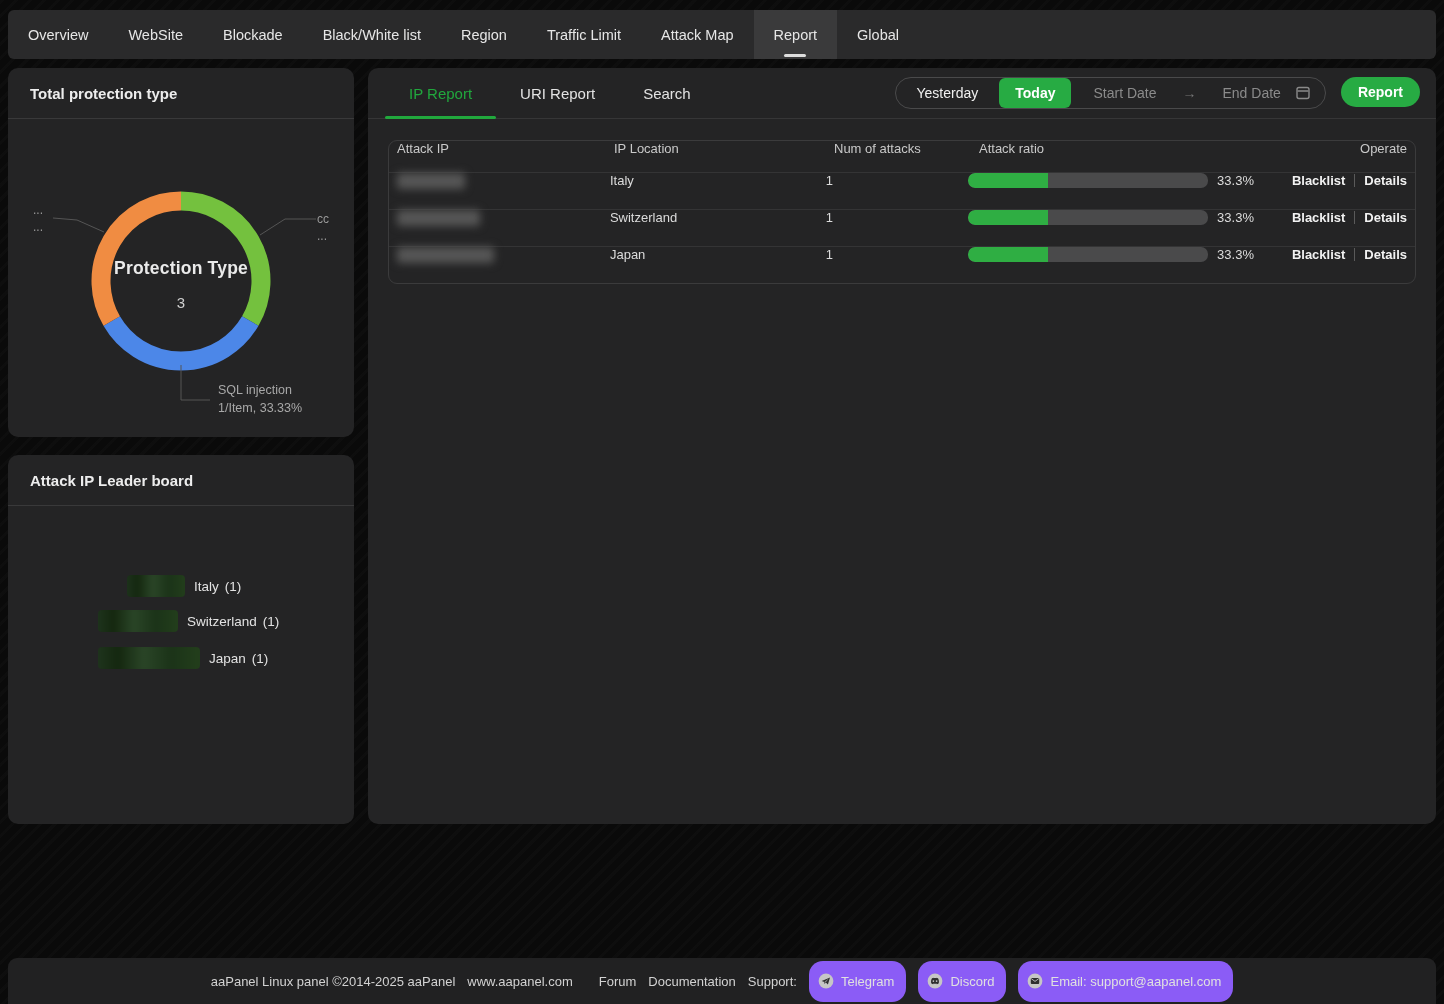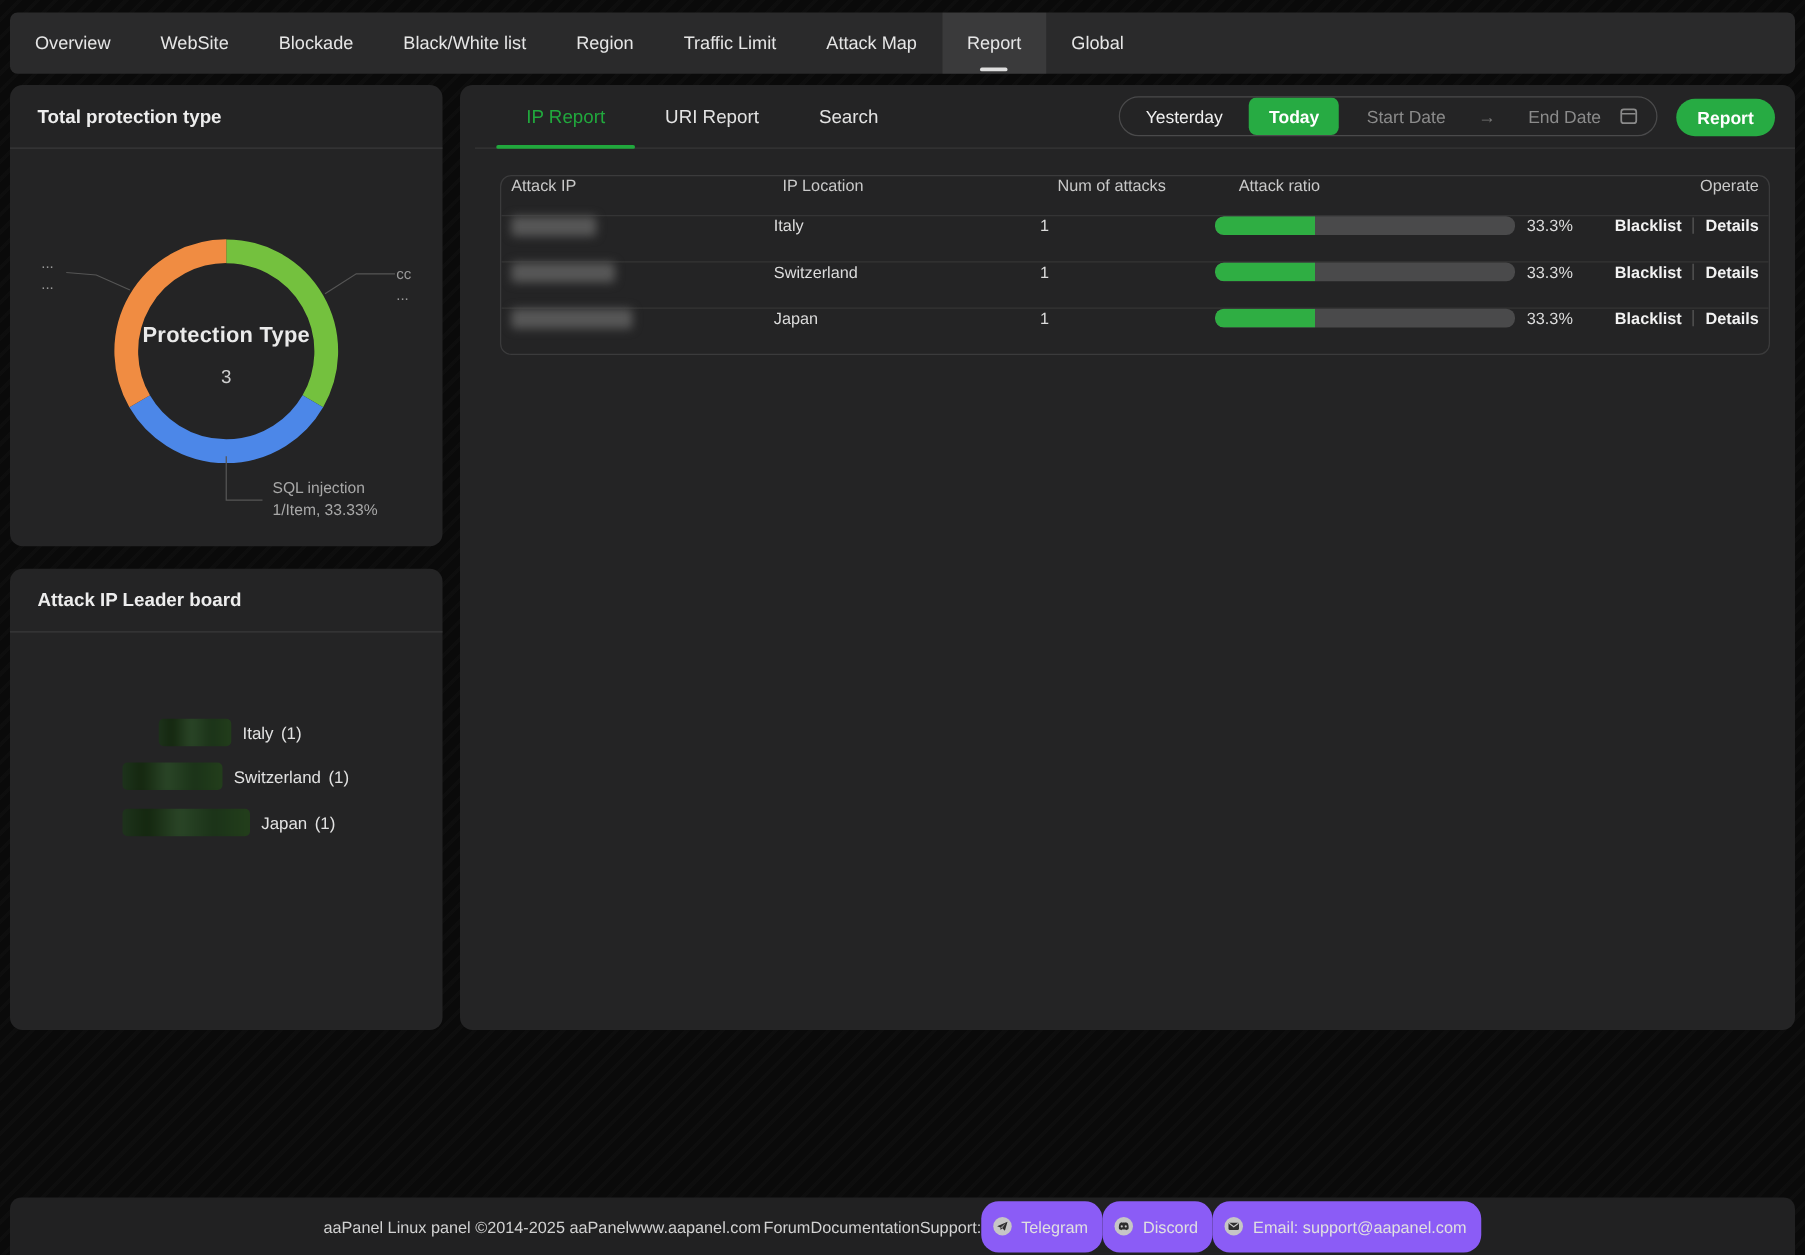--- a/index.html
+++ b/index.html
@@ -38,21 +38,21 @@
     position:absolute; background:#242425; border-radius:10px;
   }
   .panel-header{
     height:51px; display:flex; align-items:center; padding:0 22px;
     border-bottom:1px solid #39393a;
   }
   .panel-title{ font-size:15px; font-weight:700; color:#ededed; }
 
   #protection-panel{ left:8px; top:68px; width:346px; height:369px; }
   #leaderboard-panel{ left:8px; top:455px; width:346px; height:369px; }
-  #report-panel{ left:368px; top:68px; width:1068px; height:756px;padding-left:12px; }
+  #report-panel{ left:368px; top:68px; width:1068px; height:756px; }
 
   
   .chart-area{ position:relative; width:100%; height:317px; }
   .chart-svg{ position:absolute; left:0; top:0; }
   .donut-center{
     position:absolute; left:173px; top:165px; transform:translate(-50%,-50%);
     text-align:center; pointer-events:none;
   }
   .donut-center .c-title{ font-size:17.5px; font-weight:700; color:#eaeaea; letter-spacing:.2px; }
   .donut-center .c-value{ font-size:15px; color:#cfcfcf; margin-top:15px; }
@@ -73,21 +73,21 @@
   .report-header{ position:relative; height:51px; border-bottom:1px solid #363637; display:flex; align-items:stretch; padding-left:17px; }
   .r-tab{
     position:relative; display:flex; align-items:center; padding:0 24px;
     font-size:15px; color:#e3e3e3; cursor:pointer;
   }
   .r-tab.active{ color:#21a83d; }
   .r-tab.active::after{
     content:""; position:absolute; left:0; right:0; bottom:-1px; height:3px;
     background:#21a83d; border-radius:2px;
   }
-  .controls{ position:absolute; right:16px; top:50%; transform:translateY(-50%); display:flex; align-items:flex-end; gap:15px; }
+  .controls{ position:absolute; right:16px; top:50%; transform:translateY(-50%); display:flex; align-items:flex-start; gap:15px; }
   .range-group{
     display:flex; align-items:center; height:32px; border:1px solid #4a4a4b;
     border-radius:16px; overflow:hidden;
   }
   .btn-plain{
     display:flex; align-items:center; justify-content:center; height:100%;
     padding:0 21px; font-size:14px; color:#f0f0f0; cursor:pointer; white-space:nowrap;
   }
   .btn-today{
     display:flex; align-items:center; justify-content:center; height:100%;
@@ -123,21 +123,21 @@
   .row-2 .ip-redacted{ width:97px; }
   .ratio-track{ width:240px; height:15px; border-radius:7px; background:#4a4a4b; overflow:hidden; }
   .ratio-fill{ height:100%; border-radius:7px 0 0 7px; }
   .op-link{ font-size:13px; font-weight:700; color:#f2f2f2; cursor:pointer; }
   .op-div{ width:1px; height:13px; background:#5a5a5a; }
 
   
   .footer{
     position:absolute; left:8px; top:958px; width:1428px; height:46px;
     background:#212122; border-radius:9px 9px 0 0;
-    display:flex; align-items:center; justify-content:center; 
+    display:flex; align-items:center; justify-content:center; gap:12px;
     font-size:13px; color:#d2d2d2;
   }
   .footer .f-link{ cursor:pointer; }
   .f-pill{
     display:flex; align-items:center; gap:7px; height:41px; padding:0 12px 0 9px;
     background:#8b5cf6; border-radius:14px; cursor:pointer; color:#e0e0e0;
   }
   .f-gap{ width:2px; }
 </style>
 </head>

